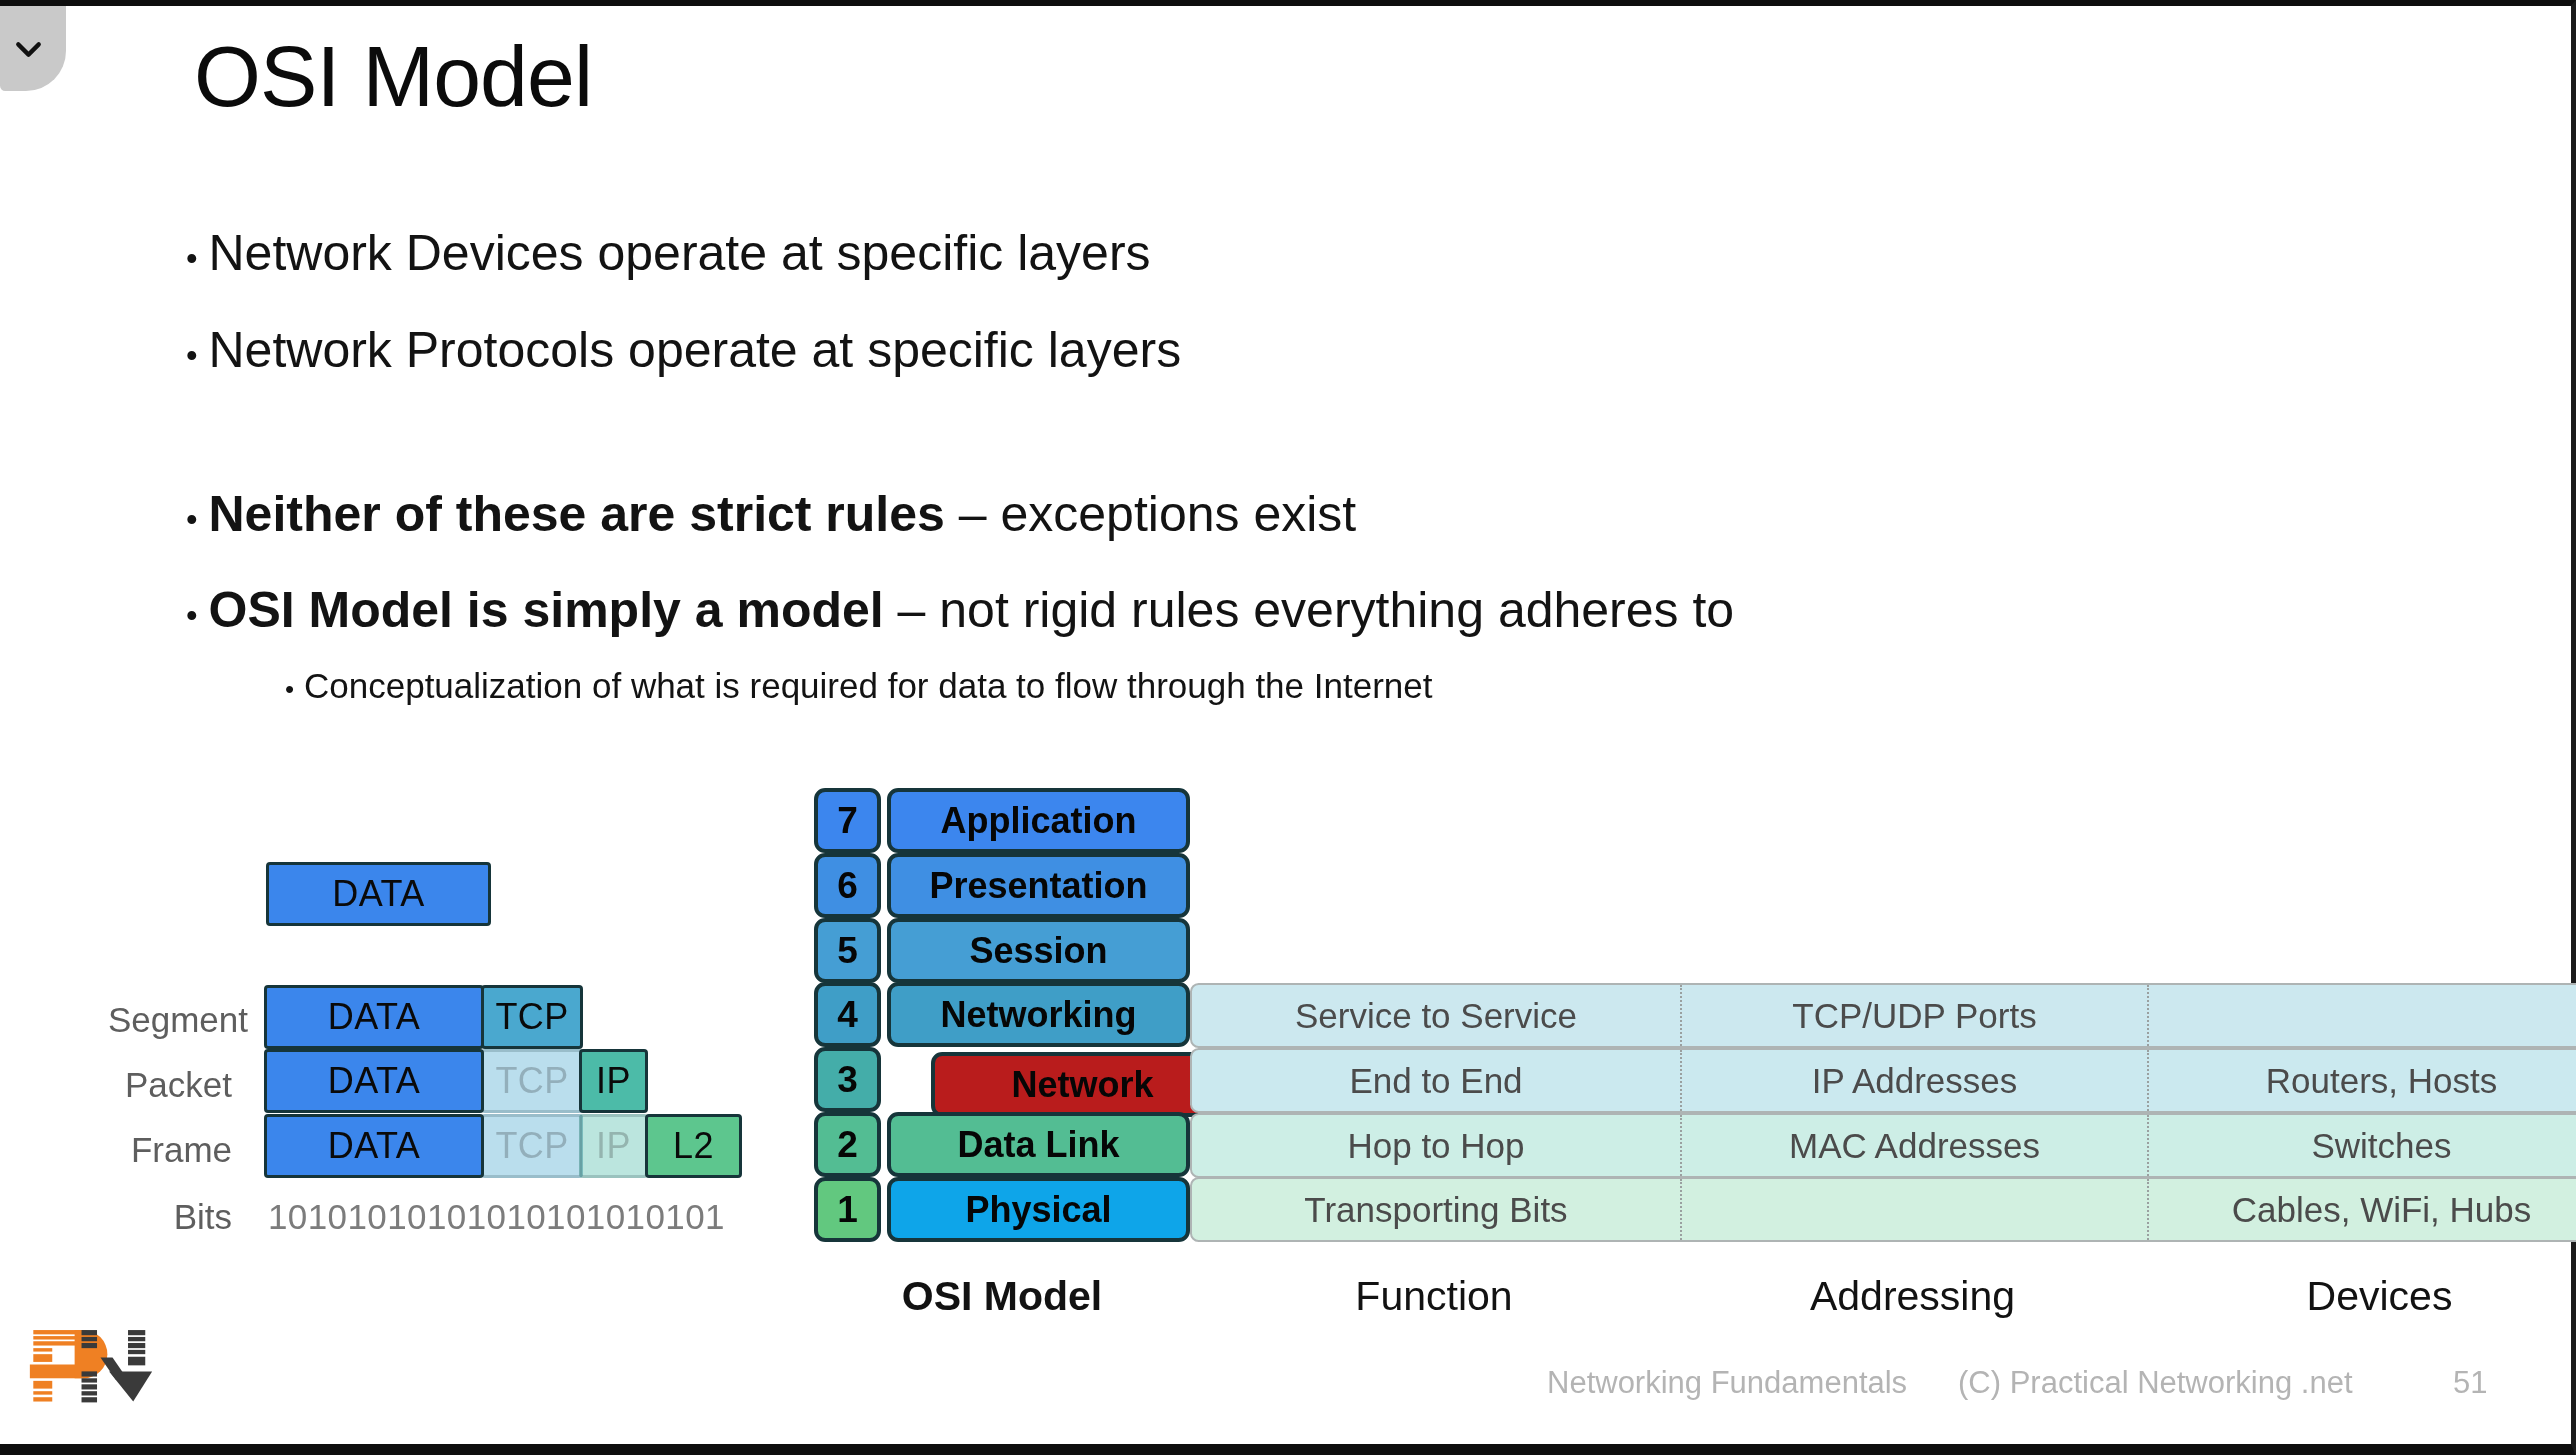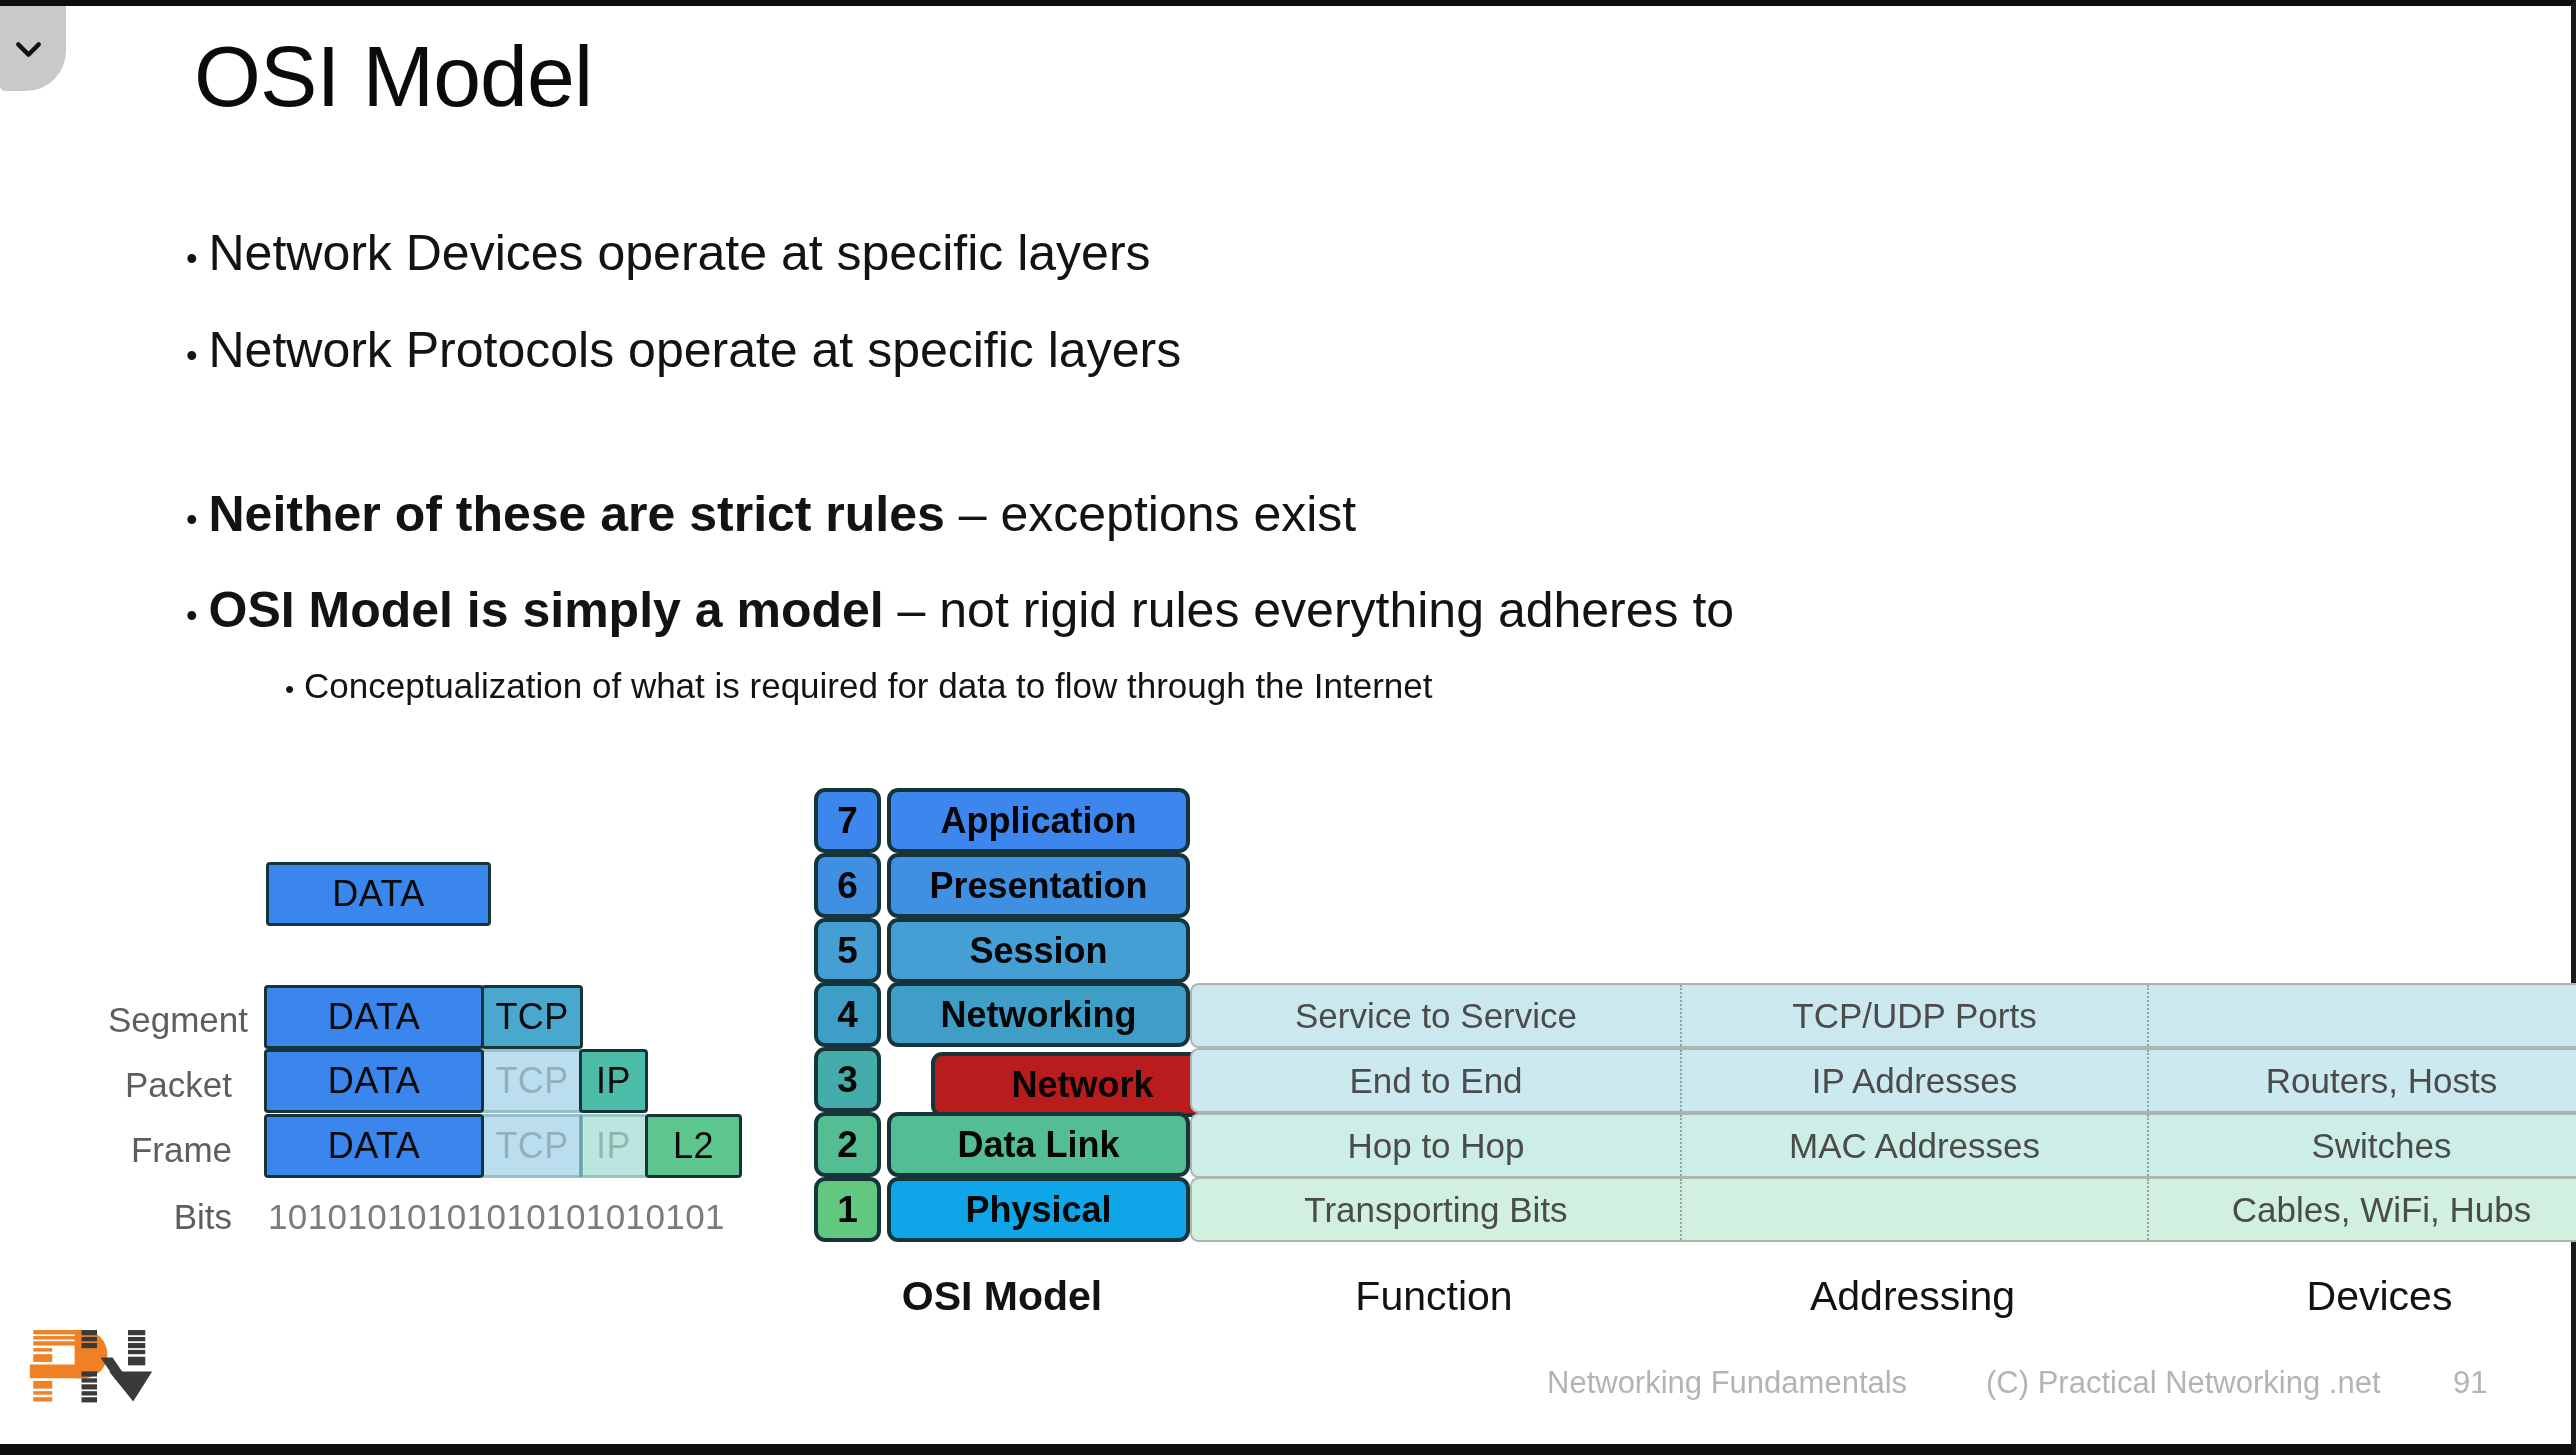--- a/index.html
+++ b/index.html
@@ -295,22 +295,22 @@
 
   <div id="captions">
       <div class="col-caption strong" style="left: 814px; top: 1267px; width: 376px;">OSI Model</div>
       <div class="col-caption" style="left: 1190px; top: 1267px; width: 488px;">Function</div>
       <div class="col-caption" style="left: 1679px; top: 1267px; width: 467px;">Addressing</div>
       <div class="col-caption" style="left: 2146px; top: 1267px; width: 467px;">Devices</div>
     </div>
 
   <div id="footer-bar">
     <div class="footer-text" style="left:1547px; top:28px;">Networking Fundamentals</div>
-    <div class="footer-text" style="left:1958px; top:28px;margin-left:28px;">(C) Practical Networking .net</div>
-    <div class="footer-text" style="left:2453px; top:28px;">91</div>
+    <div class="footer-text" style="left:1958px; top:28px;">(C) Practical Networking .net</div>
+    <div class="footer-text" style="left:2453px; top:28px;">51</div>
   </div>
 
   <div id="brand-logo">
     <svg viewBox="0 0 150 108" width="130" height="93" aria-hidden="true">
       <g fill="#ef8023">
         <rect x="8" y="14" width="62" height="5"></rect>
         <rect x="8" y="21" width="62" height="4"></rect>
         <rect x="8" y="27" width="50" height="5"></rect>
         <rect x="8" y="35" width="22" height="4"></rect>
         <rect x="8" y="42" width="22" height="9"></rect>

